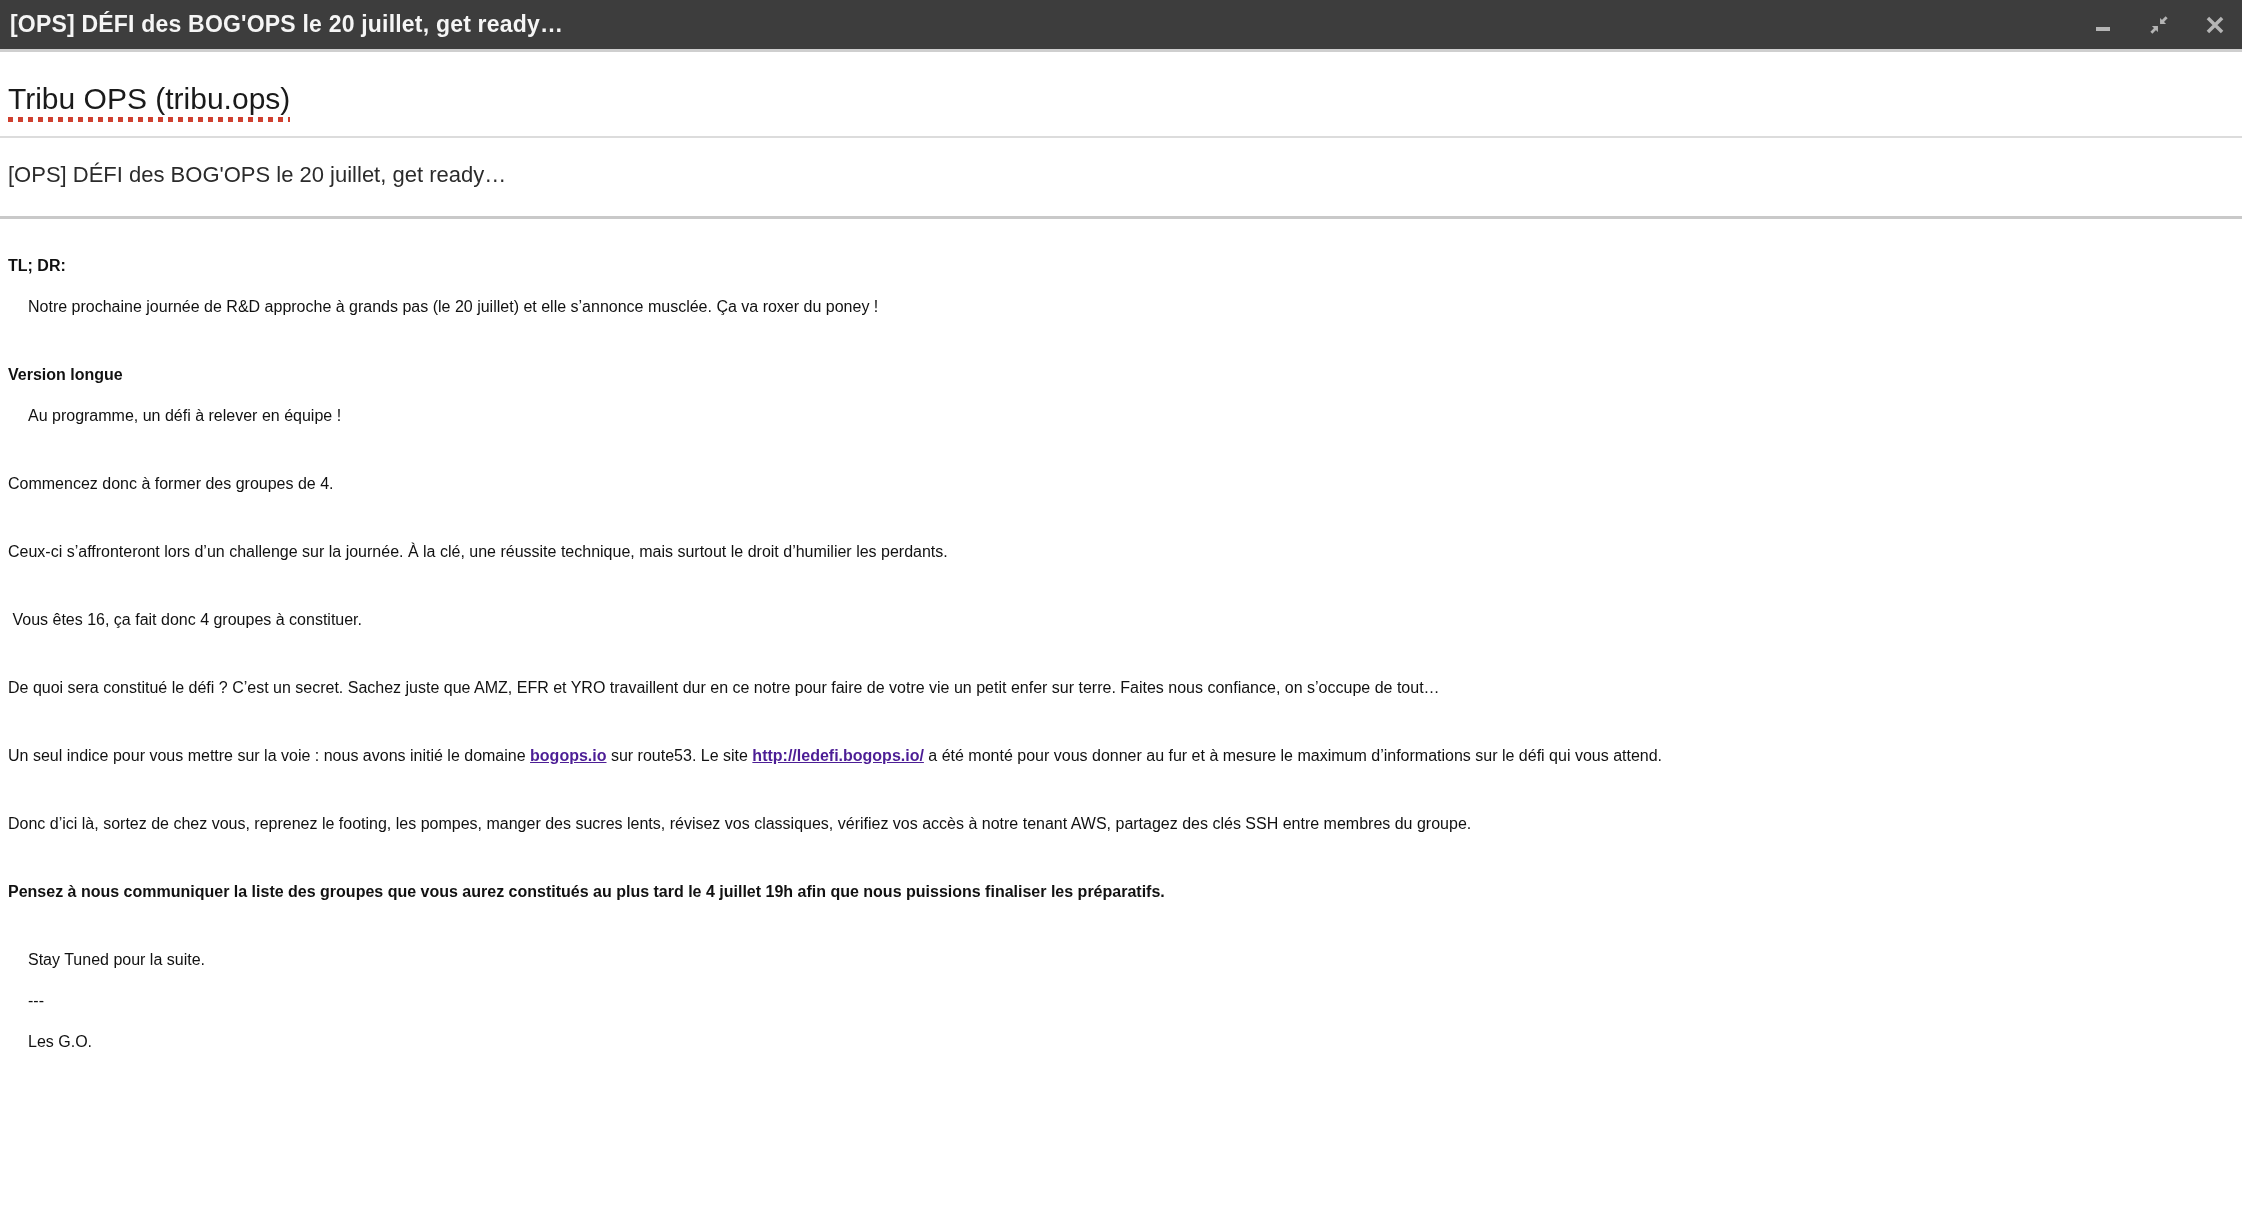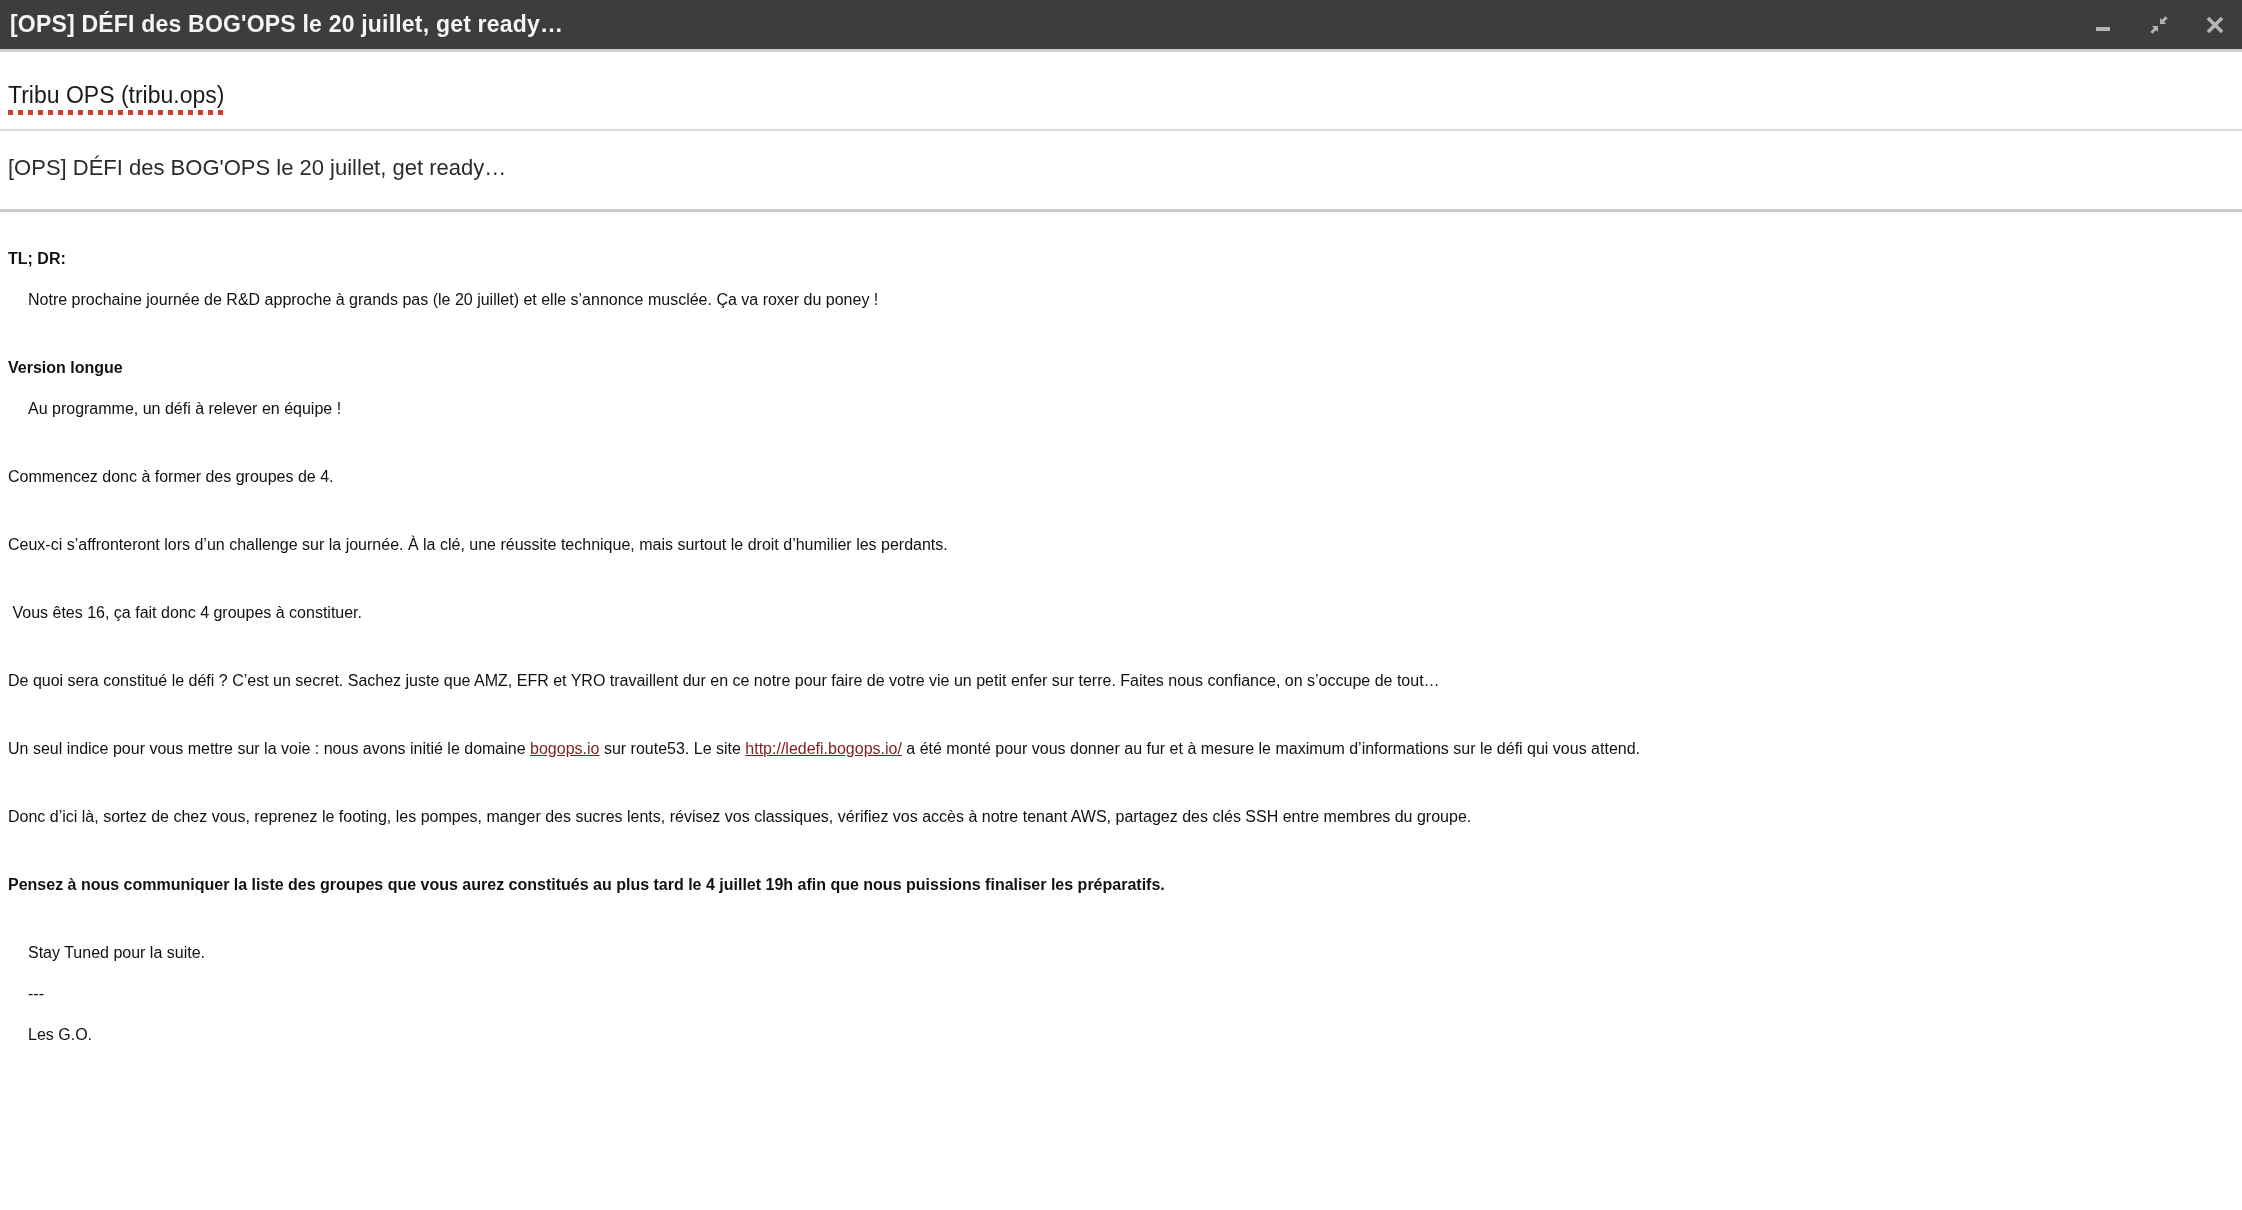--- a/index.html
+++ b/index.html
@@ -44,21 +44,21 @@
   }
   .win-btn svg { display: block; }
   
   .sender-row {
     padding: 30px 8px 14px 8px;
     border-bottom: 2px solid #dcdcdc;
     background: #ffffff;
   }
   .sender-chip {
     display: inline-block;
-    font-size: 23px;
+    font-size: 30px;
     color: #1a1a1a;
     padding-bottom: 6px;
     background-image: repeating-linear-gradient(to right, #cf3f2e 0 5px, transparent 5px 10px);
     background-repeat: no-repeat;
     background-position: left bottom;
     background-size: 100% 5px;
   }
   .subject-row {
     padding: 24px 8px 28px 8px;
     border-bottom: 3px solid #c9c9c9;
@@ -72,23 +72,24 @@
   .email-body {
     padding: 26px 8px 0 8px;
     font-size: 16px;
     line-height: 41px;
     color: #111111;
   }
   .email-body p { margin: 0 0 27px 0; }
   .bold-line { font-weight: bold; display: block; }
   .line { display: block; margin-left: 20px; }
   a.body-link {
-    color: #7f1d1d;
+    color: #4c1d95;
     text-decoration: underline;
     cursor: pointer;
+    font-weight: bold;
   }
 </style>
 </head>
 <body>
 
 <div class="titlebar">
   <div class="titlebar-title">[OPS] DÉFI des BOG'OPS le 20 juillet, get ready…</div>
   <div class="window-controls">
     <div class="win-btn">
       <svg width="22" height="22" viewBox="0 0 22 22">

